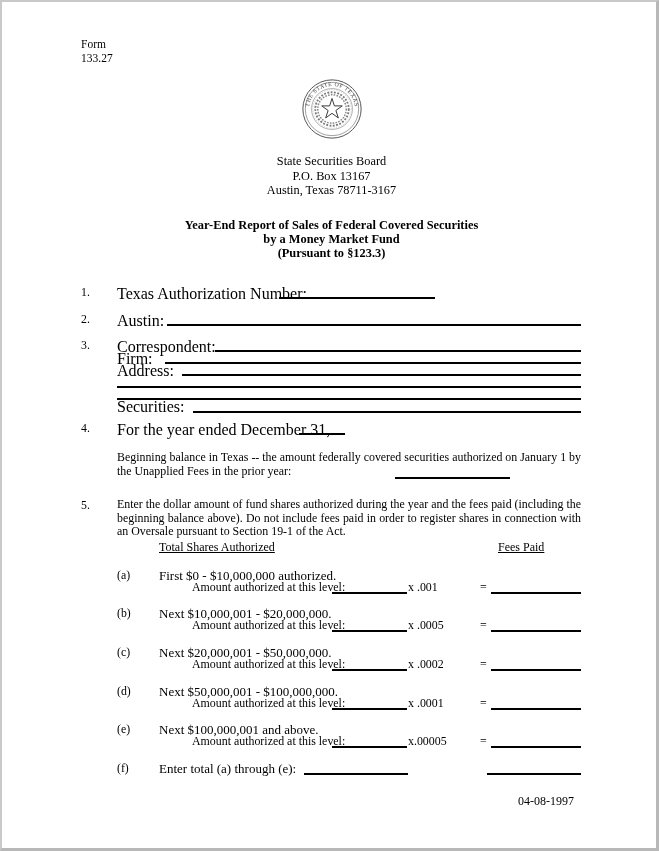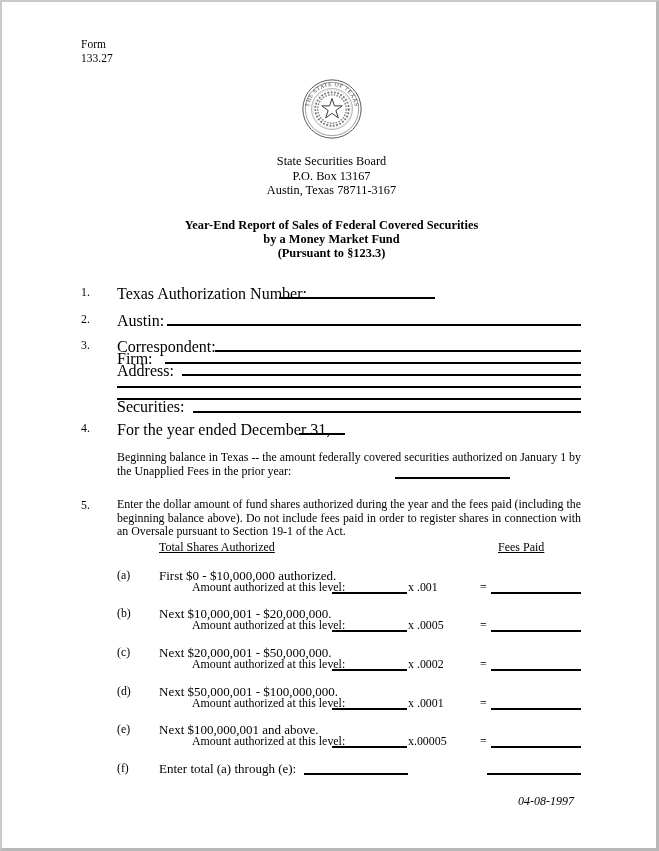--- a/index.html
+++ b/index.html
@@ -116,21 +116,20 @@
   .eq {
     position: absolute;
     left: 478px;
     font-size: 11.9px;
   }
   .footer-date {
     position: absolute;
     left: 516px;
     top: 792px;
     font-size: 12px;
-    font-style: italic;
   }
 </style>
 </head>
 <body>
 
 <div id="page">
 
   <div class="form-id"><span>Form</span><br><span>133.27</span></div>
 
   <div class="seal-wrap">

